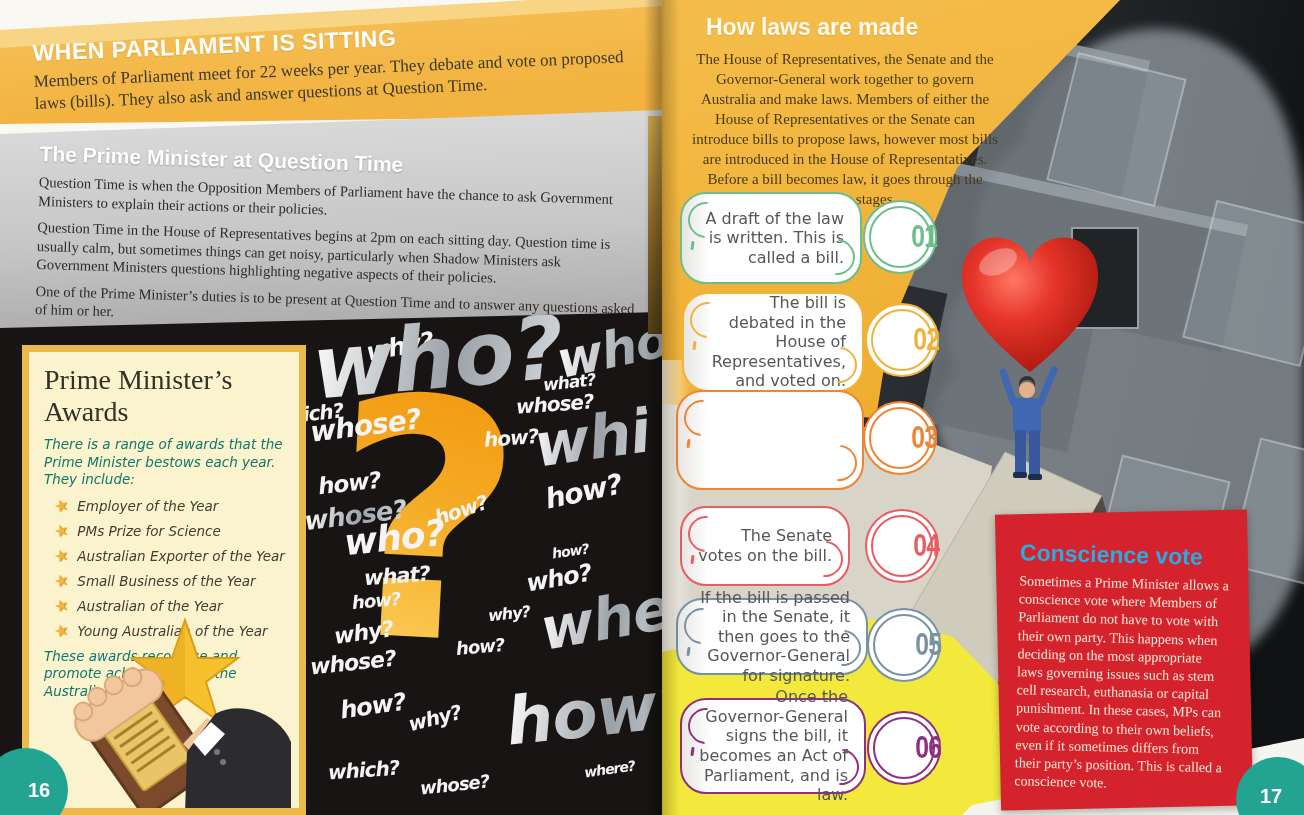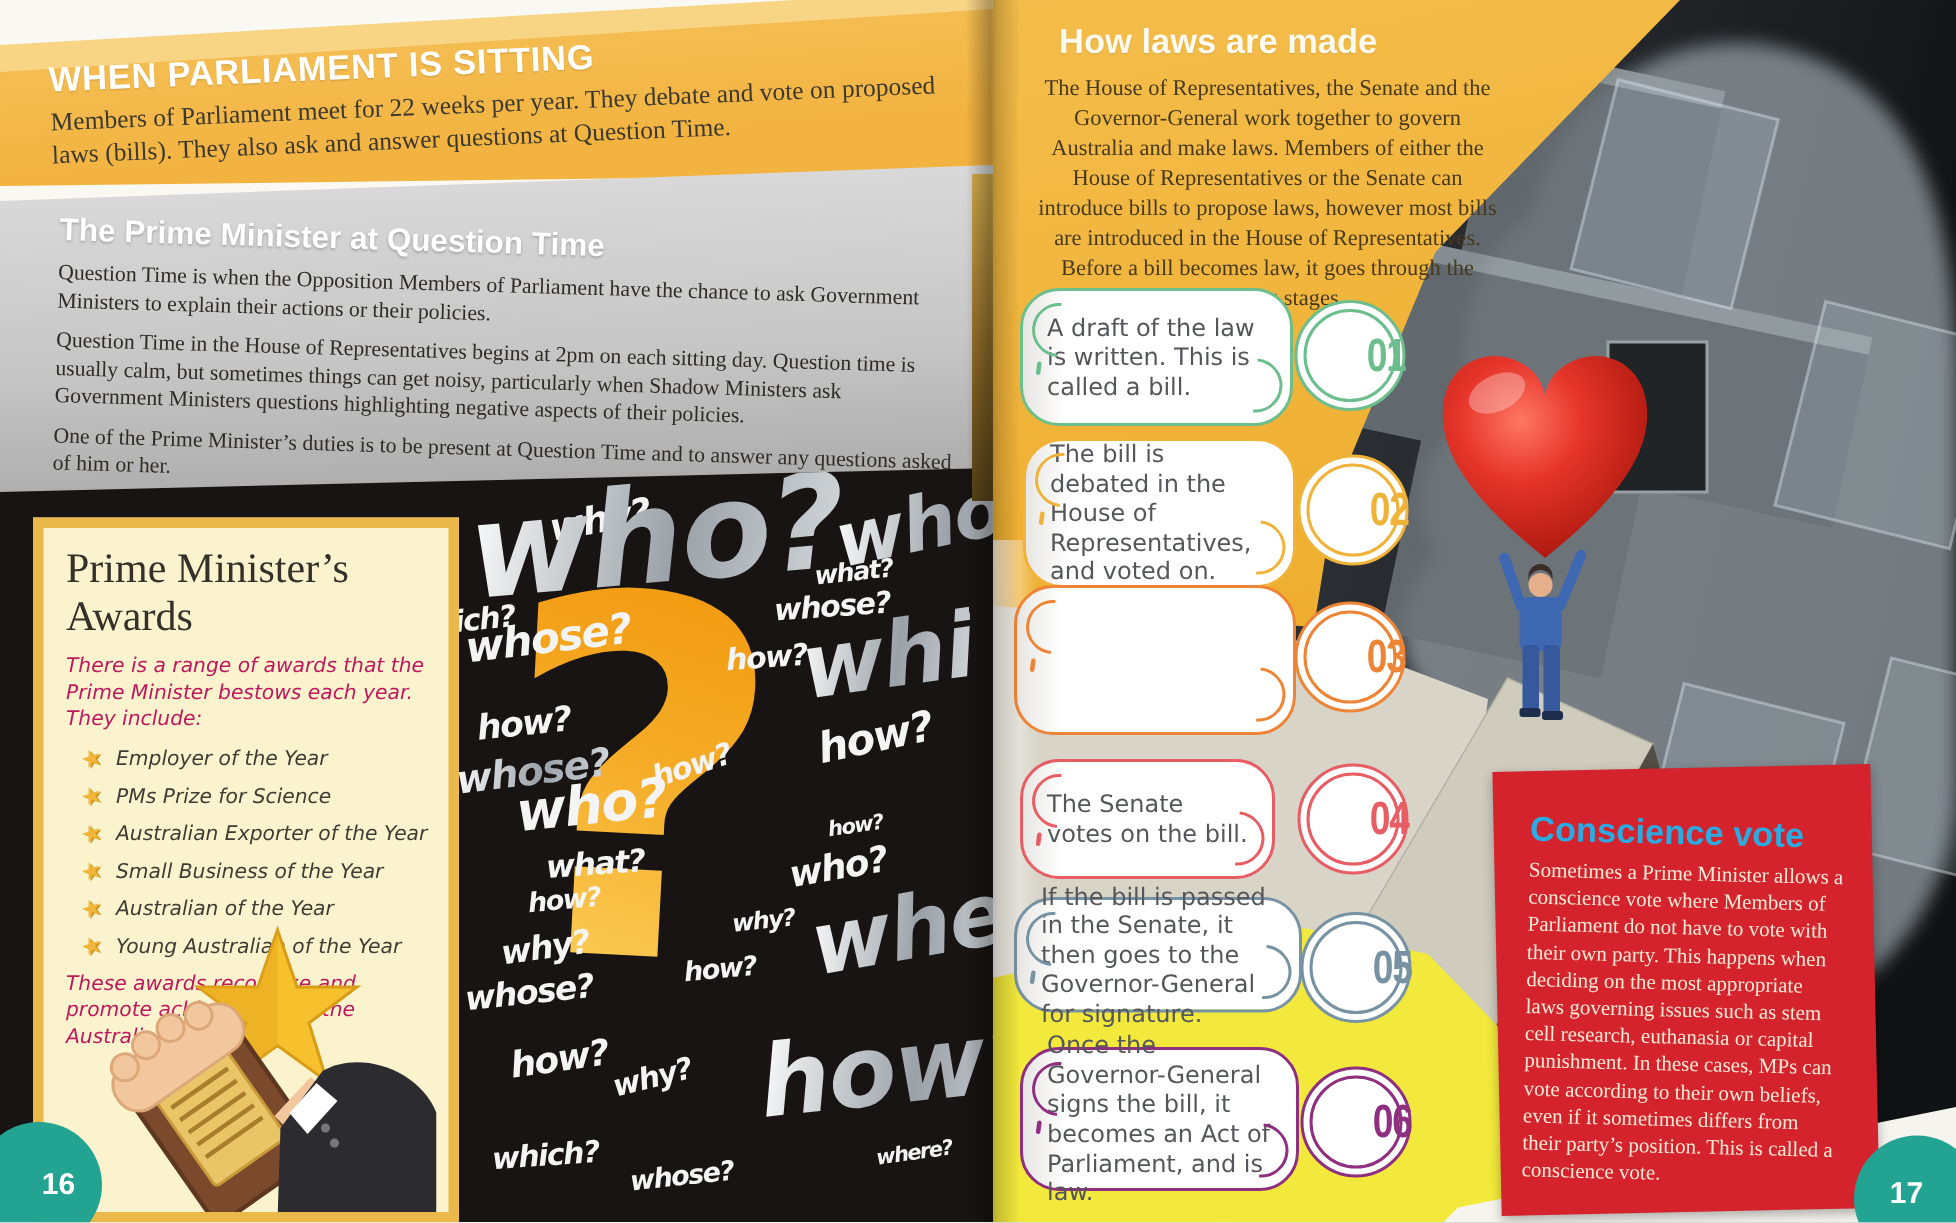--- a/index.html
+++ b/index.html
@@ -43,21 +43,21 @@
     .big-q{background:linear-gradient(195deg,#f2990f 8%,#f5ab26 45%,#fbd05c 92%);
       -webkit-background-clip:text;background-clip:text;color:transparent;}
   }
 
   .awards-box{position:absolute;left:22px;top:345px;width:284px;height:470px;background:#faf3cd;
     border:7px solid #eab94a;box-sizing:border-box;overflow:hidden;}
   .awards-inner{padding:12px 14px 0 15px;}
   .awards-title{margin:0 0 8px 0;font-family:"Liberation Serif",serif;font-weight:normal;
     font-size:28px;color:#34302a;}
   .awards-intro,.awards-outro{font-family:"DejaVu Sans",sans-serif;font-style:italic;
-    font-size:13.5px;line-height:1.3;color:#be185d;}
+    font-size:13.5px;line-height:1.3;color:#0f766e;}
   .awards-list{list-style:none;margin:9px 0 0 0;padding:0;}
   .awards-list li{display:flex;align-items:center;gap:9px;margin:0 0 9px 10px;
     font-family:"DejaVu Sans",sans-serif;font-style:italic;font-size:13.5px;color:#403c34;}
   .star-bullet{display:inline-block;color:#f1b53a;font-style:normal;font-size:16px;line-height:1;
     transform:rotate(-18deg);text-shadow:1px 1px 0 #d2951d;}
   .awards-outro{margin-top:4px;}
   .trophy{position:absolute;left:6px;bottom:-6px;width:256px;height:200px;}
 
   
   .right-page{position:absolute;left:662px;top:0;width:642px;height:815px;overflow:hidden;background:#24282c;}
@@ -72,21 +72,21 @@
   .white-corner{position:absolute;left:300px;top:730px;width:342px;height:85px;background:#f6f4ee;
     clip-path:polygon(10px 75px,342px 8px,342px 85px,0 85px);}
 
   .hlm-heading{position:absolute;left:44px;top:14px;margin:0;font-weight:bold;font-size:23px;
     color:#fdfaf0;text-shadow:0 1px 1px rgba(0,0,0,.1);}
   .hlm-intro{position:absolute;left:26px;top:50px;width:314px;text-align:center;
     font-family:"Liberation Serif",serif;font-size:15px;line-height:1.33;color:#473a1c;}
 
   .stage-box{position:absolute;--c:#999;background:linear-gradient(90deg,#e7e6e3 0%,#ffffff 16%);
     border:2px solid var(--c);border-radius:26px;box-sizing:border-box;
-    display:flex;align-items:center;justify-content:center;text-align:left;
+    display:flex;align-items:center;justify-content:center;text-align:right;
     font-family:"DejaVu Sans",sans-serif;font-size:16px;line-height:1.22;color:#55565a;
     padding:8px 16px;}
   .arc{position:absolute;width:36px;height:36px;border:2px solid var(--c);border-radius:50%;box-sizing:border-box;}
   .arc.l{left:6px;top:8px;border-right-color:transparent;border-bottom-color:transparent;transform:rotate(-40deg);}
   .arc.r{right:5px;bottom:7px;border-left-color:transparent;border-top-color:transparent;transform:rotate(-40deg);}
   .arc-tick{position:absolute;left:9px;top:47px;width:3px;height:9px;background:var(--c);border-radius:2px;transform:rotate(8deg);}
   .stage-circle{position:absolute;--c:#999;width:74px;height:74px;border-radius:50%;background:#ffffff;
     border:2px solid var(--c);box-sizing:border-box;display:flex;align-items:center;justify-content:center;padding-left:48px;}
   .stage-circle::before{content:"";position:absolute;inset:4px;border:2px solid var(--c);border-radius:50%;}
   .stage-num{font-weight:bold;font-size:31px;color:var(--c);transform:scaleX(.8);letter-spacing:-1px;}

